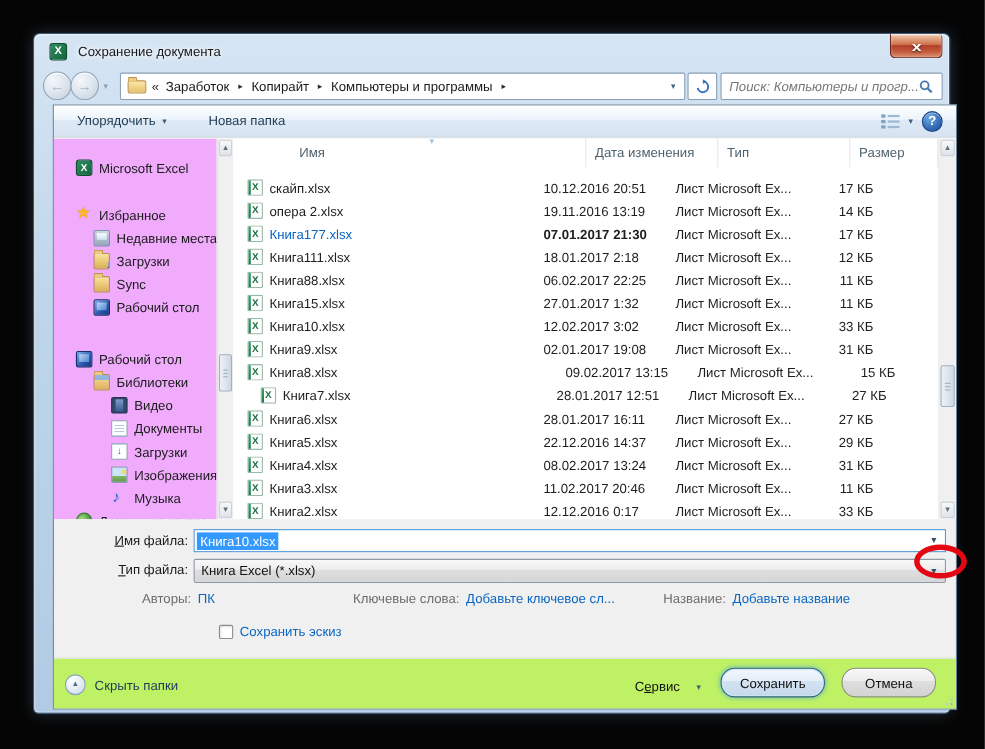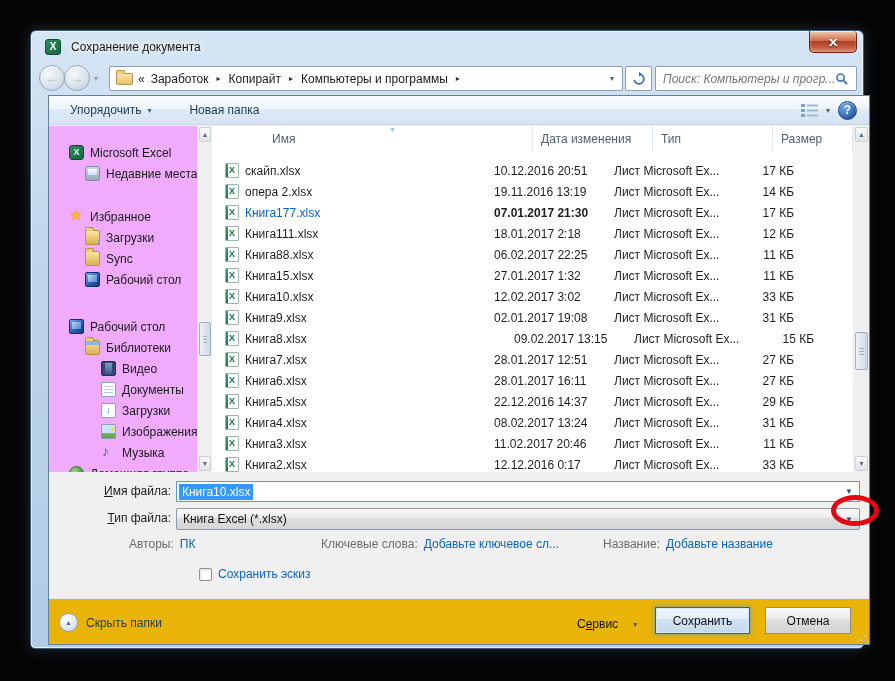--- a/index.html
+++ b/index.html
@@ -124,29 +124,29 @@
   
   .meta-g{position:absolute;top:441px;display:flex;gap:6px;white-space:nowrap;}
   .meta-label{color:#6d6d6d;} .meta-value{color:var(--link);}
   .mg1{left:80px;} .mg2{left:272px;} .mg3{left:554px;}
   .thumb-row{position:absolute;left:150px;top:471px;display:flex;align-items:center;gap:6px;}
   .checkbox{width:13px;height:13px;background:#fff;border:1px solid #8e8e8e;border-radius:2px;
         box-shadow:inset 1px 1px 2px rgba(0,0,0,.12);}
   .thumb-label{color:var(--link);}
 
   
-  .footer{position:absolute;left:0;top:502px;right:0;bottom:0;background:#eab308;border-top:1px solid #e0e6ec;}
+  .footer{position:absolute;left:0;top:502px;right:0;bottom:0;background:#bef264;border-top:1px solid #e0e6ec;}
   .hide-folders{position:absolute;left:10px;top:14px;display:flex;align-items:center;gap:8px;color:#1e3c57;}
   .glass-up{width:19px;height:19px;border-radius:50%;font-size:7px;color:#4b6b8c;
         background:radial-gradient(circle at 35% 30%,#feffff,#e1eaf3 55%,#c9d7e7);
         border:1px solid #8fa5bb;display:flex;align-items:center;justify-content:center;
         box-shadow:inset 0 1px 0 #fff;}
   .tools{position:absolute;left:528px;top:18px;display:flex;align-items:center;gap:15px;color:#111;}
   .btn{position:absolute;top:8px;height:27px;display:flex;align-items:center;justify-content:center;
-        border-radius:0;color:#111;}
+        border-radius:13px;color:#111;}
   .btn-save{left:606px;width:95px;border:1px solid #2c628b;
         background:linear-gradient(#f1f7fc,#e4eefa 45%,#d2e2f3 46%,#c5d9ec);
         box-shadow:0 0 4px 1px rgba(80,160,225,.6), inset 0 0 0 1px #cfe8f8;}
   .btn-cancel{left:716px;width:86px;border:1px solid #8e8e8e;
         background:linear-gradient(#f7f7f7,#ececec 45%,#dedede 46%,#d3d3d3);
         box-shadow:inset 0 1px 0 #fff;}
   .grip{position:absolute;right:3px;bottom:3px;width:11px;height:11px;}
   .grip::before{content:"";position:absolute;right:0;bottom:0;width:2px;height:2px;background:#aab4bd;
         box-shadow:-4px 4px 0 0 #aab4bd? ;}
   .grip::before{box-shadow:-4px 0 0 #c3cad1,0 -4px 0 #c3cad1;}
@@ -261,27 +261,27 @@
           <div class="help-circle">?</div>
         </div>
       </div>
 
       <div class="content">
         <div class="sidebar" id="sidebar">
             <div class="side-item indent0">
               <span data-icon="excel"></span>
               <span>Microsoft Excel</span>
             </div>
+            <div class="side-item indent0 gap-a">
+              <span data-icon="star"></span>
+              <span>Избранное</span>
+            </div>
             <div class="side-item indent1">
               <span data-icon="recent"></span>
               <span>Недавние места</span>
-            </div>
-            <div class="side-item indent0 gap-a">
-              <span data-icon="star"></span>
-              <span>Избранное</span>
             </div>
             <div class="side-item indent1">
               <span data-icon="downloads"></span>
               <span>Загрузки</span>
             </div>
             <div class="side-item indent1">
               <span data-icon="folder"></span>
               <span>Sync</span>
             </div>
             <div class="side-item indent1">
@@ -420,21 +420,21 @@
               <div class="frow">
                 <div class="cell cname" style="width: 274px;">
                   <span class="ic-xlsx"></span>
                   <span class="fname">Книга8.xlsx</span>
                 </div>
                 <div class="cell cdate" style="width: 120px; margin-left: 20px;">09.02.2017 13:15</div>
                 <div class="cell ctype" style="width: 120px;">Лист Microsoft Ex...</div>
                 <div class="cell csize" style="width: 80px;">15 КБ</div>
               </div>
               <div class="frow">
-                <div class="cell cname" style="width: 274px;">
+                <div class="cell cname" style="width: 274px; margin-left: 12px;">
                   <span class="ic-xlsx"></span>
                   <span class="fname">Книга7.xlsx</span>
                 </div>
                 <div class="cell cdate" style="width: 120px;">28.01.2017 12:51</div>
                 <div class="cell ctype" style="width: 120px;">Лист Microsoft Ex...</div>
                 <div class="cell csize" style="width: 80px;">27 КБ</div>
               </div>
               <div class="frow">
                 <div class="cell cname" style="width: 274px;">
                   <span class="ic-xlsx"></span>

